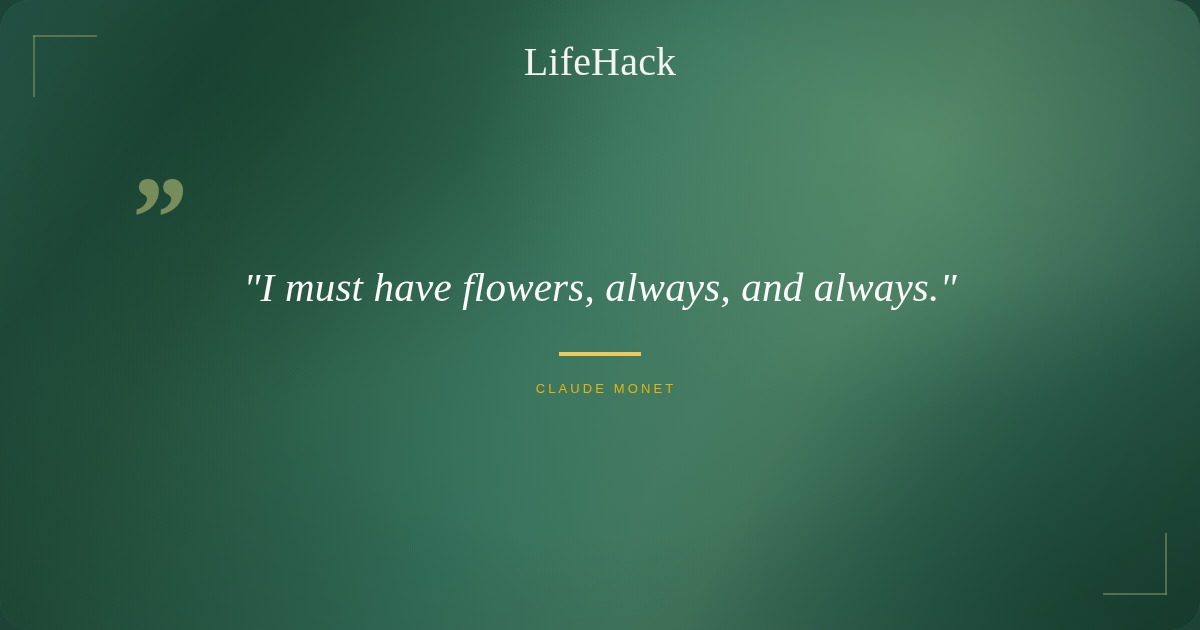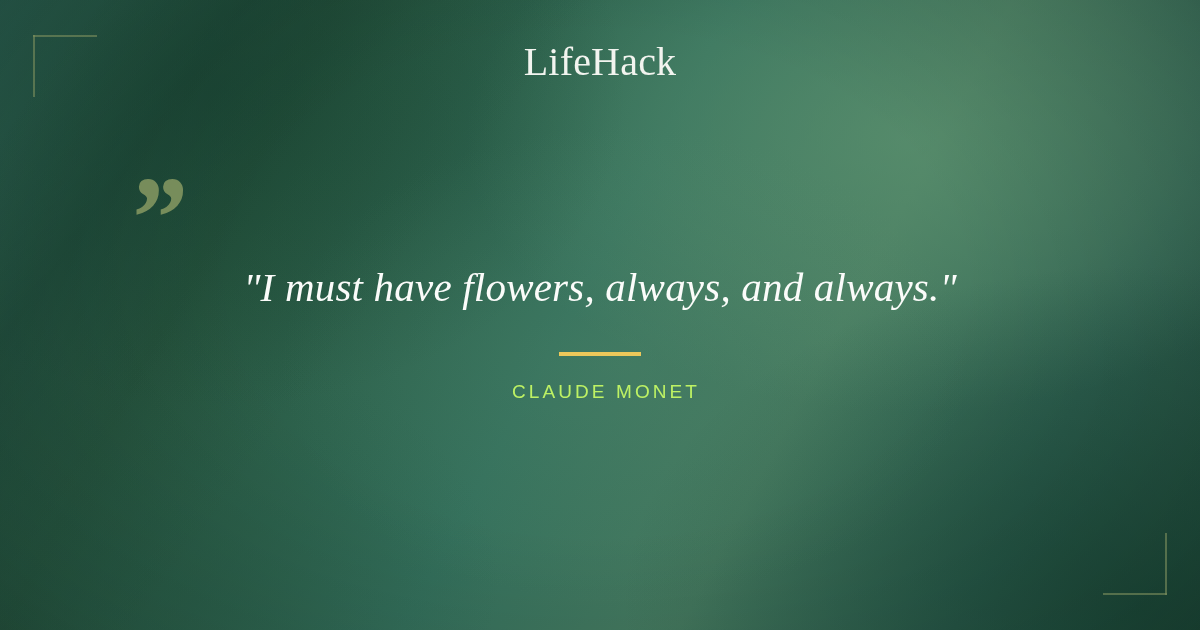--- a/index.html
+++ b/index.html
@@ -12,20 +12,21 @@
     font-family: "Liberation Sans", sans-serif;
   }
 
   .card {
     position: relative;
     width: 1200px;
     height: 630px;
     overflow: hidden;
     background-color: #2f6354;
     user-select: none;
+    border-radius: 30px;
   }
 
   
   .bg-layer {
     position: absolute;
     inset: 0;
     pointer-events: none;
   }
   .bg-base {
     background: linear-gradient(118deg,
@@ -153,24 +154,24 @@
   .divider {
     width: 82px;
     height: 4px;
     background: #edc85a;
     margin: 36px auto 0 auto;
   }
 
   .author {
     margin-top: 25px;
     font-family: "Liberation Sans", sans-serif;
-    font-size: 19px;
+    font-size: 13px;
     font-weight: 400;
     letter-spacing: 3.1px;
-    color: #bef264;
+    color: #eab308;
     text-transform: uppercase;
     margin-left: 12px;
   }
 </style>
 </head>
 <body>
 
 <div class="card">
 
   <div class="bg-layer bg-base"></div>

